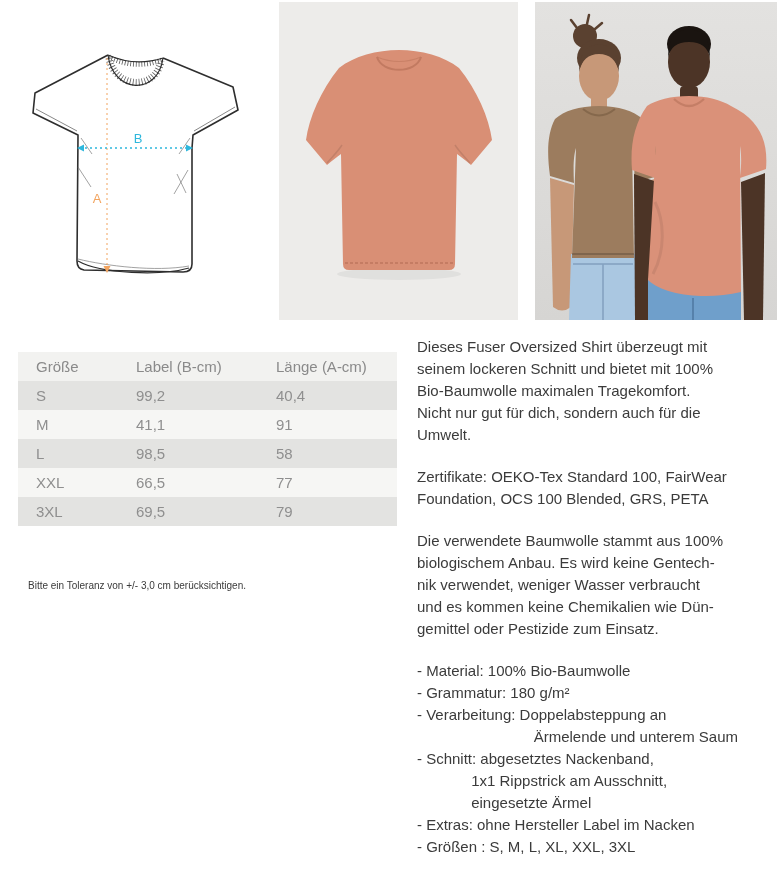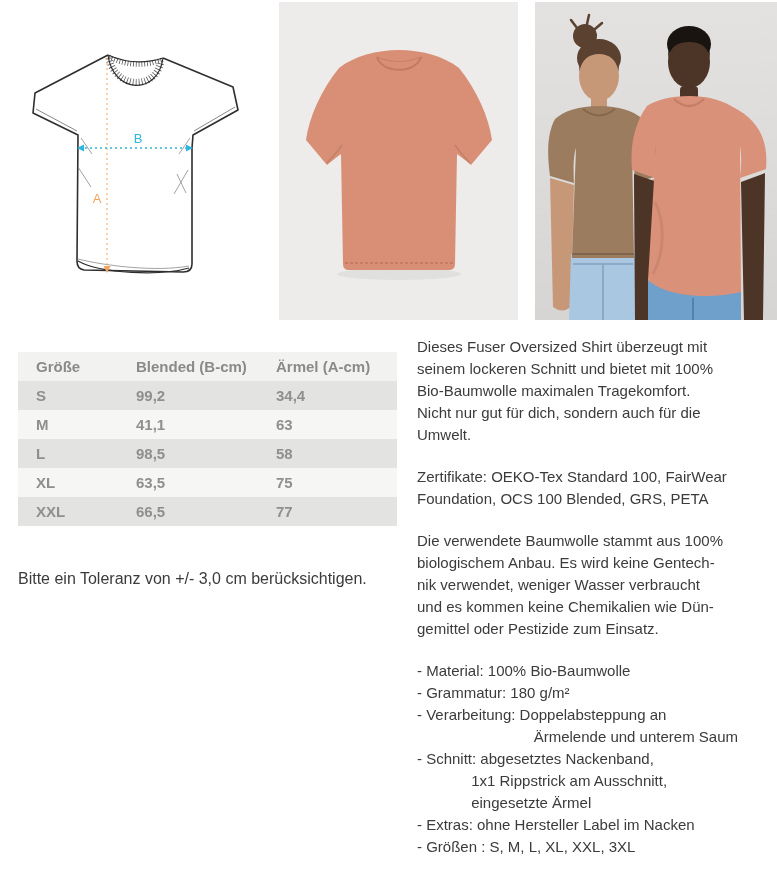--- a/index.html
+++ b/index.html
@@ -9,27 +9,27 @@
   
   .panel{position:absolute;top:2px;height:318px;}
   .panel svg{display:block;}
   #diagram-wrap{position:absolute;left:31px;top:52px;width:212px;height:226px;}
   #flatlay-wrap{left:279px;width:239px;}
   #models-wrap{left:535px;width:242px;}
 
   
   table.size{position:absolute;left:18px;top:352px;width:379px;border-collapse:collapse;
              font-size:15px;color:#8f8f8f;table-layout:fixed;}
-  table.size th,table.size td{font-weight:700;text-align:left;padding:0 0 0 18px;height:29px;}
+  table.size th,table.size td{font-weight:400;text-align:left;padding:0 0 0 18px;height:29px;}
   table.size col.c1{width:100px;} table.size col.c2{width:140px;} table.size col.c3{width:139px;}
   table.size thead tr{background:#f2f2f0;color:#8a8a8a;}
   table.size tbody tr:nth-child(odd){background:#e3e3e1;}
   table.size tbody tr:nth-child(even){background:#f6f6f4;}
 
-  .tolerance{position:absolute;left:18px;top:570px;font-size:16px;color:#3b3b3b;margin:0;}
+  .tolerance{position:absolute;left:18px;top:570px;font-size:10px;color:#3b3b3b;margin:10px;}
 
   
   .description{position:absolute;left:417px;top:336px;width:362px;font-size:15px;
                line-height:22px;color:#3b3b3b;}
   .description p{margin:0 0 20px 0;white-space:pre-line;}
   .description p.features{white-space:pre-wrap;margin-bottom:0;}
 </style>
 </head>
 <body>
 
@@ -164,50 +164,50 @@
 
   <table class="size">
     <colgroup>
         <col class="c1">
         <col class="c2">
         <col class="c3">
       </colgroup>
     <thead>
       <tr>
         <th>Größe</th>
-        <th>Blended (B-cm)</th>
-        <th>Ärmel (A-cm)</th>
+        <th>Label (B-cm)</th>
+        <th>Länge (A-cm)</th>
       </tr>
     </thead>
     <tbody>
 
     <tr>
         <td>S</td>
         <td>99,2</td>
-        <td>34,4</td>
+        <td>40,4</td>
       </tr>
         <tr>
         <td>M</td>
         <td>41,1</td>
-        <td>63</td>
+        <td>91</td>
       </tr>
         <tr>
         <td>L</td>
         <td>98,5</td>
         <td>58</td>
       </tr>
         <tr>
-        <td>XL</td>
-        <td>63,5</td>
-        <td>75</td>
-      </tr>
-        <tr>
         <td>XXL</td>
         <td>66,5</td>
         <td>77</td>
+      </tr>
+        <tr>
+        <td>3XL</td>
+        <td>69,5</td>
+        <td>79</td>
       </tr>
       </tbody>
   </table>
 
   <p class="tolerance">Bitte ein Toleranz von +/- 3,0 cm berücksichtigen.</p>
 
   <div class="description">
     <p>Dieses Fuser Oversized Shirt überzeugt mit
 seinem lockeren Schnitt und bietet mit 100%
 Bio-Baumwolle maximalen Tragekomfort.

